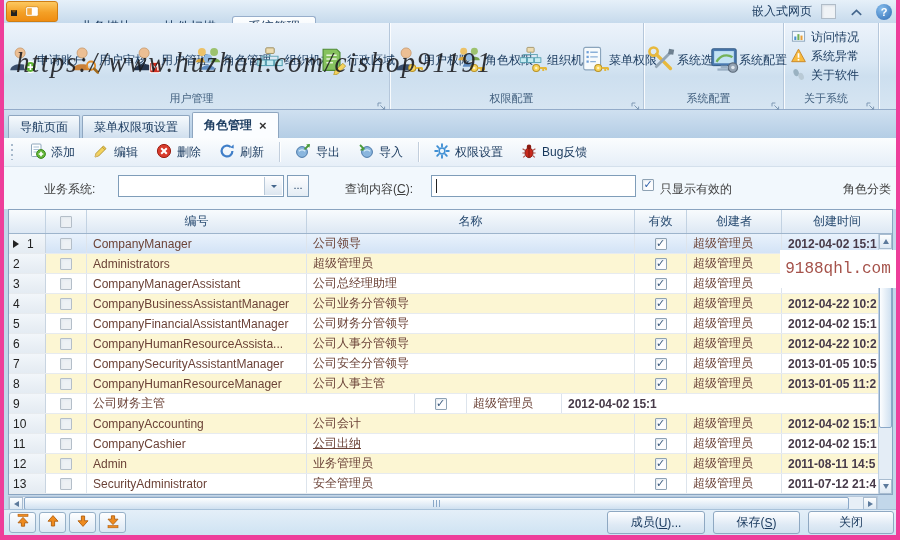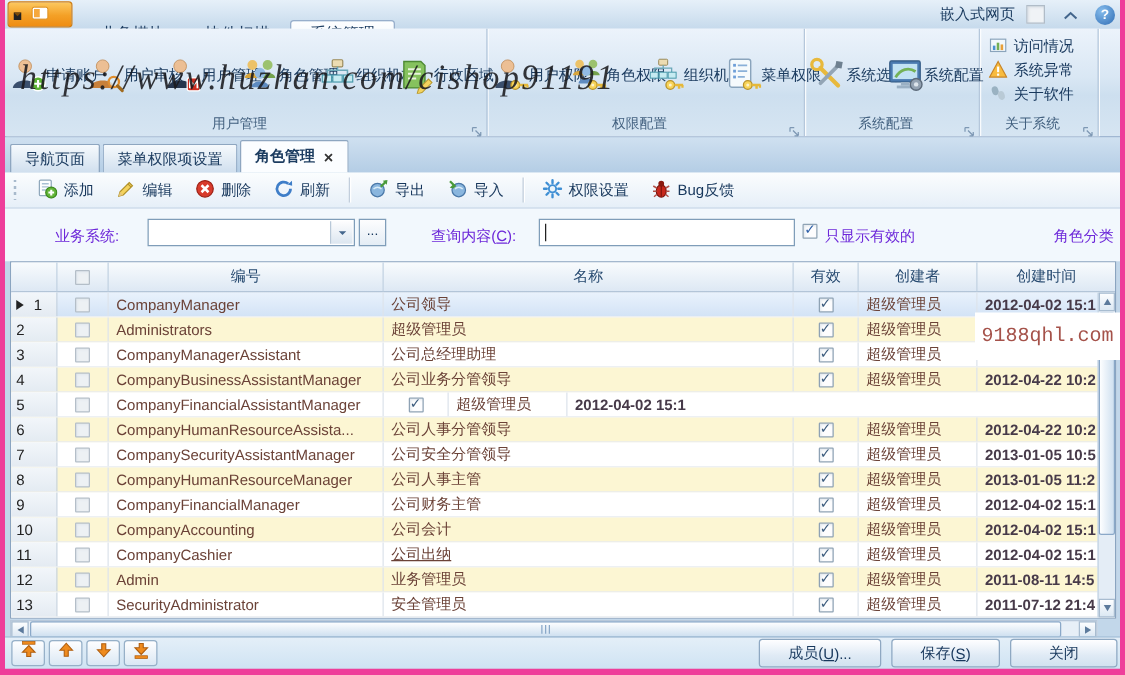--- a/index.html
+++ b/index.html
@@ -59,21 +59,21 @@
 .dtab .x{font-size:13px;color:#333;font-weight:bold;line-height:1}
 
 .tbar{position:absolute;left:0;right:0;top:28px;height:29px;background:linear-gradient(#fbfdfe,#e6eff8);
   border-bottom:1px solid #d4e0ec;display:flex;align-items:center;padding-left:17px;box-sizing:border-box}
 .grip{position:absolute;left:7px;top:6px;bottom:6px;width:2px;
   background:repeating-linear-gradient(#a8bacc 0 2px,transparent 2px 5px)}
 .titem{display:flex;align-items:center;gap:5px;padding:0 9px;font-size:12px;color:#17375c;height:24px;border-radius:2px}
 .tsep{width:1px;height:20px;background:#c2cedc;margin:0 6px;box-shadow:1px 0 0 #fff}
 
 .frow{position:absolute;left:0;right:0;top:57px;height:42px;background:#f2f8fd}
-.flbl{position:absolute;font-size:12px;color:#6d28d9;white-space:nowrap}
+.flbl{position:absolute;font-size:12px;color:#404040;white-space:nowrap}
 .combo{position:absolute;left:114px;top:8px;width:166px;height:22px;background:#fff;border:1px solid #7f9db9;box-sizing:border-box}
 .combo .cbtn{position:absolute;right:1px;top:1px;bottom:1px;width:17px;background:linear-gradient(#fdfdfe,#dce6f0);
   border-left:1px solid #b8c8d8;display:flex;align-items:center;justify-content:center}
 .tri-dn{width:0;height:0;border:3.5px solid transparent;border-top-color:#44668c;margin-top:4px}
 .dots{position:absolute;left:283px;top:8px;width:22px;height:22px;background:linear-gradient(#fdfdfe,#e4edf5);
   border:1px solid #7f9db9;box-sizing:border-box;text-align:center;font-size:11px;color:#17375c;line-height:18px}
 .txt{position:absolute;left:427px;top:8px;width:205px;height:22px;background:#fff;border:1px solid #7f9db9;box-sizing:border-box}
 .caret{position:absolute;left:4px;top:3px;width:1px;height:14px;background:#222}
 
 
@@ -559,20 +559,21 @@
             <div class="gc created" style="width: 96px; border-right: none;">2012-04-22 10:2</div>
           </div>
           <div class="gr">
             <div class="gc ind" style="width: 37px;">
               <span>5</span>
             </div>
             <div class="gc center" style="width: 41px;">
               <span class="cb dim"></span>
             </div>
             <div class="gc" style="width: 220px;">CompanyFinancialAssistantManager</div>
+            <div class="gc" style="width: 328px;">公司财务分管领导</div>
             <div class="gc center" style="width: 52px;">
               <span class="cb checked"></span>
             </div>
             <div class="gc" style="width: 95px;">超级管理员</div>
             <div class="gc created" style="width: 96px; border-right: none;">2012-04-02 15:1</div>
           </div>
           <div class="gr odd">
             <div class="gc ind" style="width: 37px;">
               <span>6</span>
             </div>
@@ -617,21 +618,20 @@
             <div class="gc" style="width: 95px;">超级管理员</div>
             <div class="gc created" style="width: 96px; border-right: none;">2013-01-05 11:2</div>
           </div>
           <div class="gr">
             <div class="gc ind" style="width: 37px;">
               <span>9</span>
             </div>
             <div class="gc center" style="width: 41px;">
               <span class="cb dim"></span>
             </div>
-            <div class="gc" style="width: 220px;">CompanyFinancialManager</div>
             <div class="gc" style="width: 328px;">公司财务主管</div>
             <div class="gc center" style="width: 52px;">
               <span class="cb checked"></span>
             </div>
             <div class="gc" style="width: 95px;">超级管理员</div>
             <div class="gc created" style="width: 96px; border-right: none;">2012-04-02 15:1</div>
           </div>
           <div class="gr odd">
             <div class="gc ind" style="width: 37px;">
               <span>10</span>

